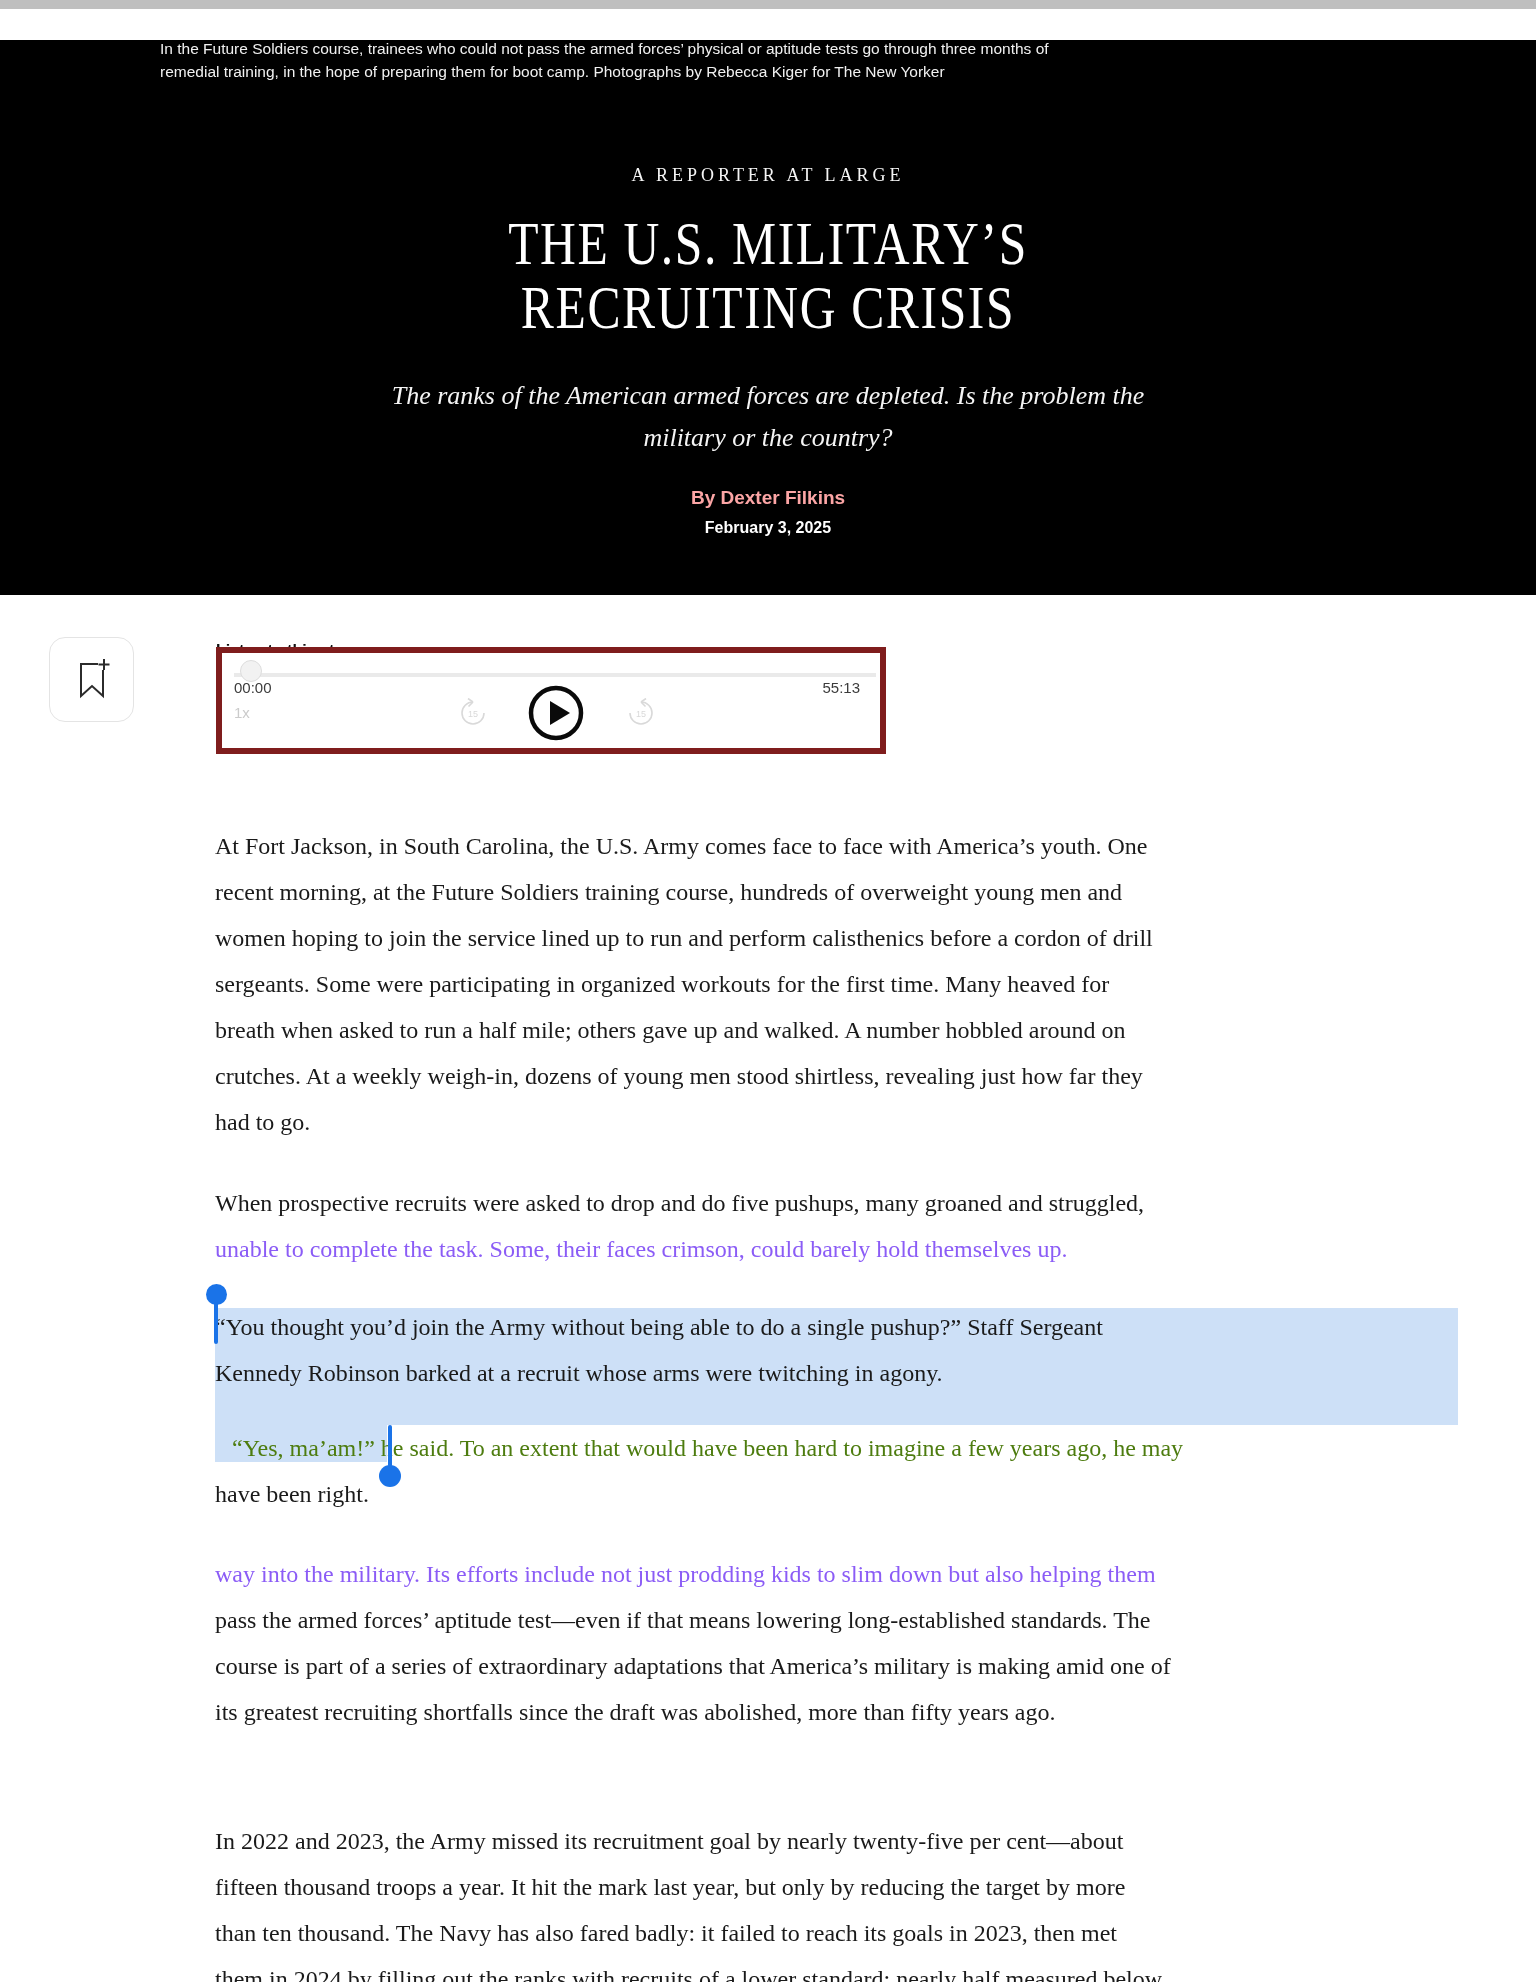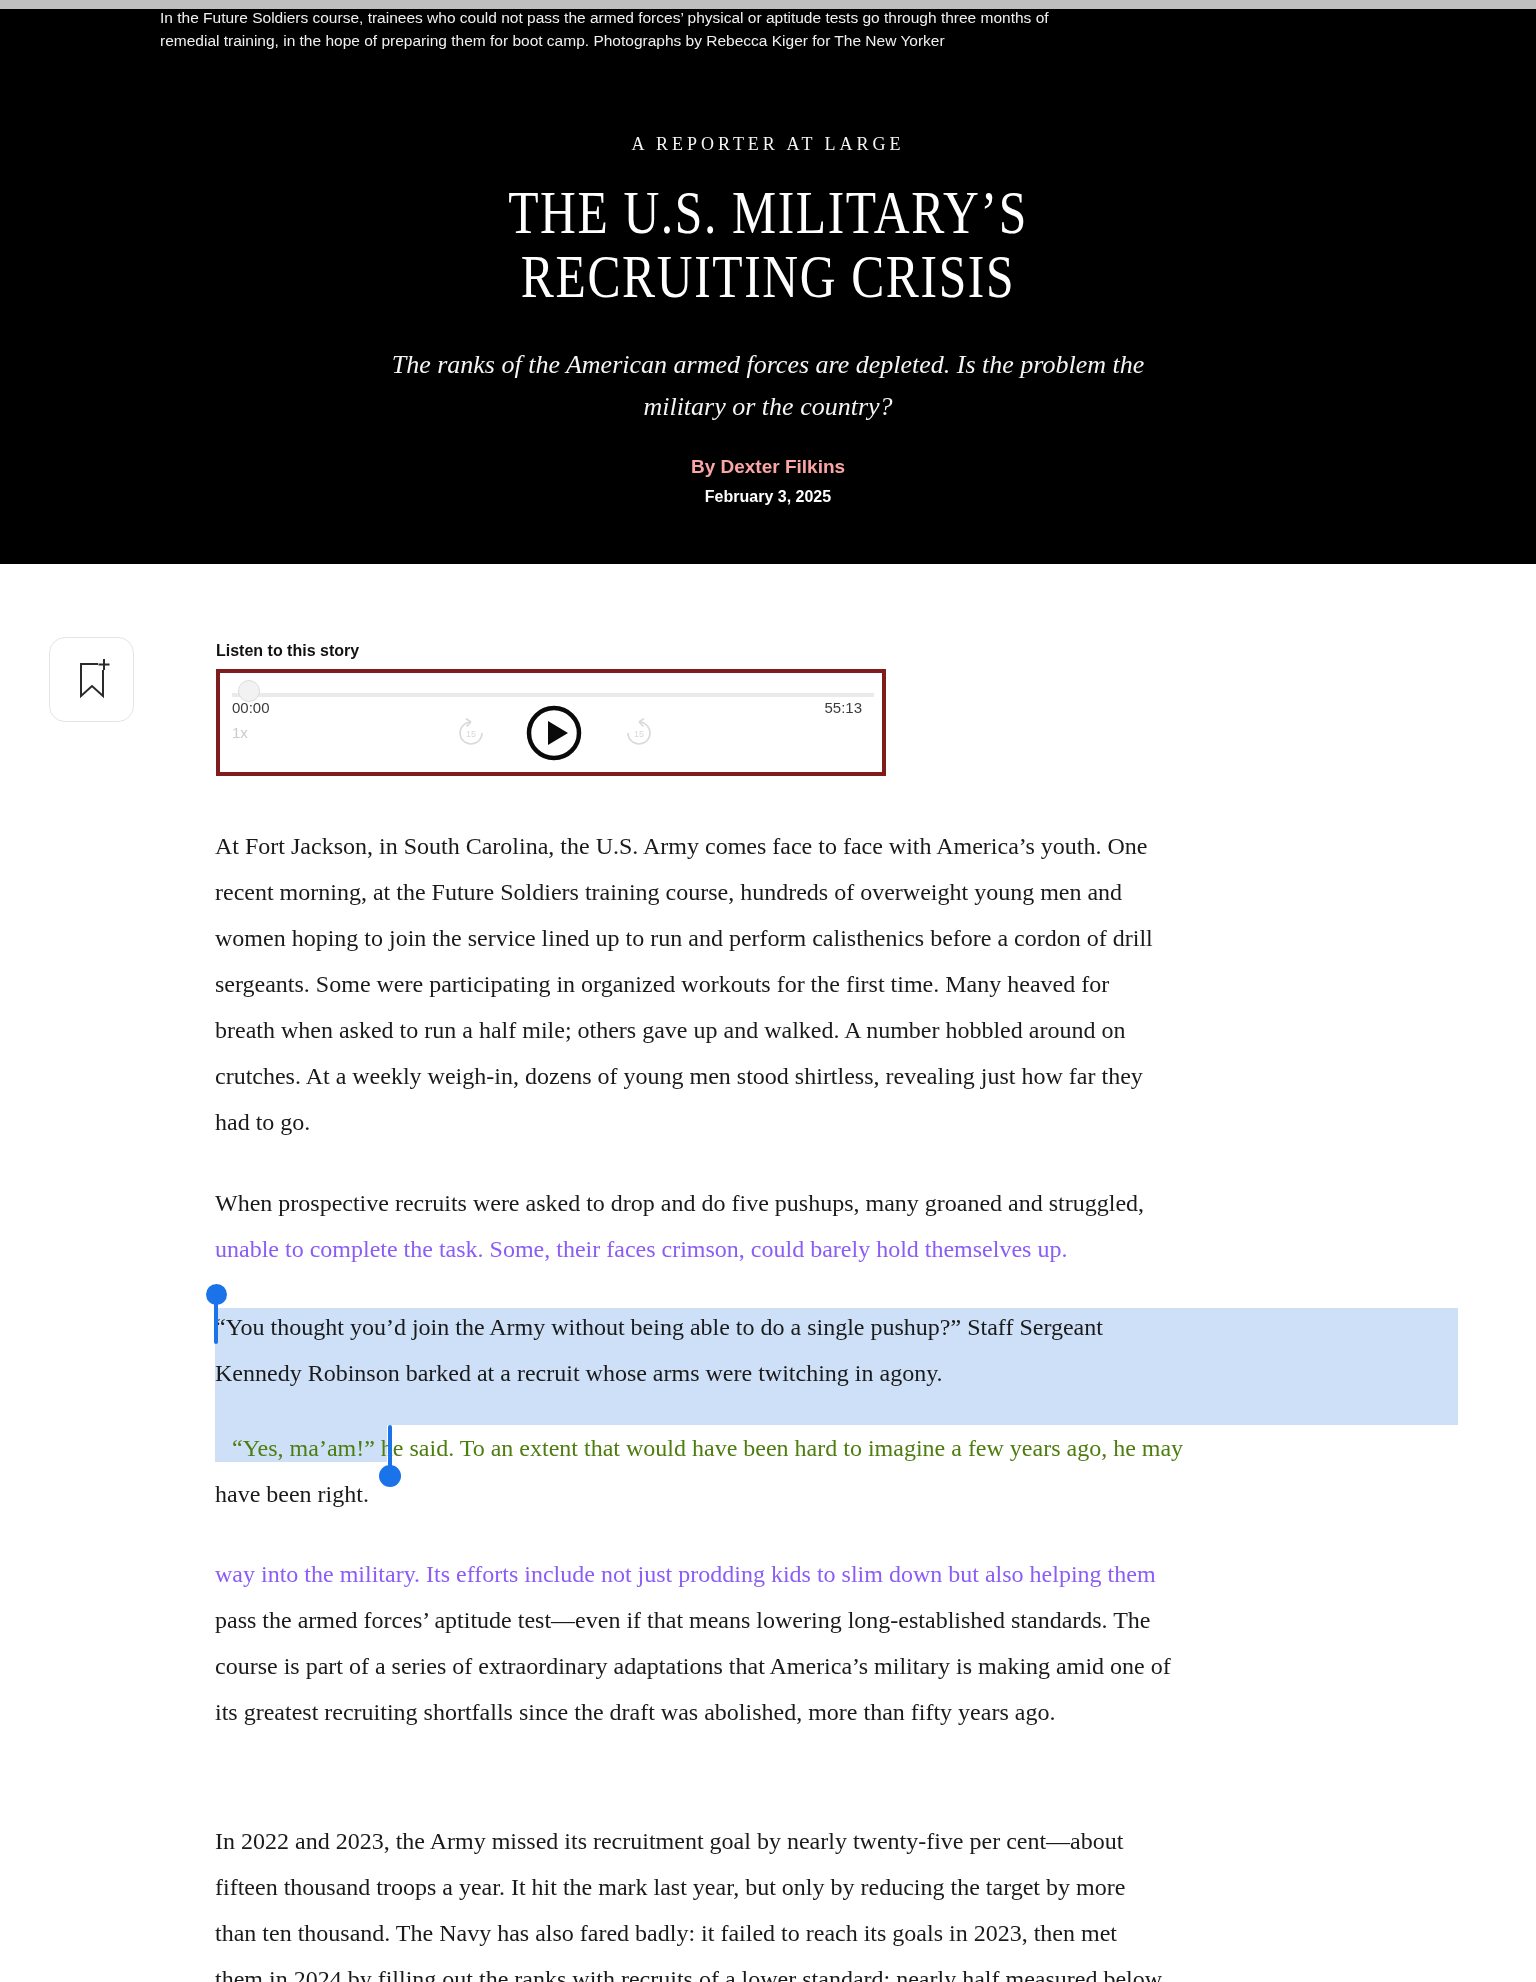--- a/index.html
+++ b/index.html
@@ -26,22 +26,22 @@
   .date{position:absolute;left:0;top:479px;width:1536px;text-align:center;color:#ffffff;
         font-weight:bold;font-size:16px;}
 
   
   .bookmark-btn{position:absolute;left:49px;top:637px;width:85px;height:85px;background:#ffffff;
                 border:1px solid #e4e4e4;border-radius:16px;box-sizing:border-box;cursor:pointer;
                 display:flex;align-items:center;justify-content:center;padding:0;}
 
   
   .listen-label{position:absolute;left:216px;top:642px;font-size:16px;font-weight:bold;color:#111111;}
-  .player{position:absolute;left:216px;top:669px;width:670px;height:107px;background:#ffffff;
-          border:4px solid #7f1d1d;box-sizing:border-box;}
+  .player{position:absolute;left:216px;top:647px;width:670px;height:107px;background:#ffffff;
+          border:6px solid #7f1d1d;box-sizing:border-box;}
   .track{position:absolute;left:12px;top:20px;width:642px;height:4px;background:#eaeaea;}
   .knob{position:absolute;left:18px;top:7px;width:22px;height:22px;border-radius:50%;
         background:#f2f2f2;border:1px solid #dddddd;box-sizing:border-box;cursor:pointer;}
   .time{position:absolute;top:26px;font-size:15px;color:#3c3c3c;}
   .time.cur{left:12px;}
   .time.tot{right:20px;}
   .speed{position:absolute;left:12px;top:51px;font-size:15px;color:#cbcbcb;cursor:pointer;}
   .skipbtn{position:absolute;width:30px;height:30px;background:none;border:none;padding:0;cursor:pointer;}
   .skip-back{left:236px;top:45px;}
   .skip-fwd{left:404px;top:45px;}
@@ -64,21 +64,21 @@
   .handle-dot.start{left:206px;top:1284px;width:21px;height:21px;}
   .handle-dot.end{left:379px;top:1465px;width:22px;height:22px;}
 </style>
 </head>
 <body>
 
 <div class="page">
 
   <div class="top-strip" style="background: rgb(191, 191, 191);"></div>
 
-  <div class="hero" style="background: rgb(0, 0, 0);">
+  <div class="hero" style="background: rgb(0, 0, 0); margin-top: 31px;">
     <div class="caption">
       <div>In the Future Soldiers course, trainees who could not pass the armed forces’ physical or aptitude tests go through three months of</div>
       <div>remedial training, in the hope of preparing them for boot camp.  Photographs by Rebecca Kiger for The New Yorker</div>
     </div>
     <div class="rubric">A REPORTER AT LARGE</div>
     <h1 class="title">
       <div class="tline">THE U.S. MILITARY’S</div>
       <div class="tline">RECRUITING CRISIS</div>
     </h1>
     <div class="dek">

